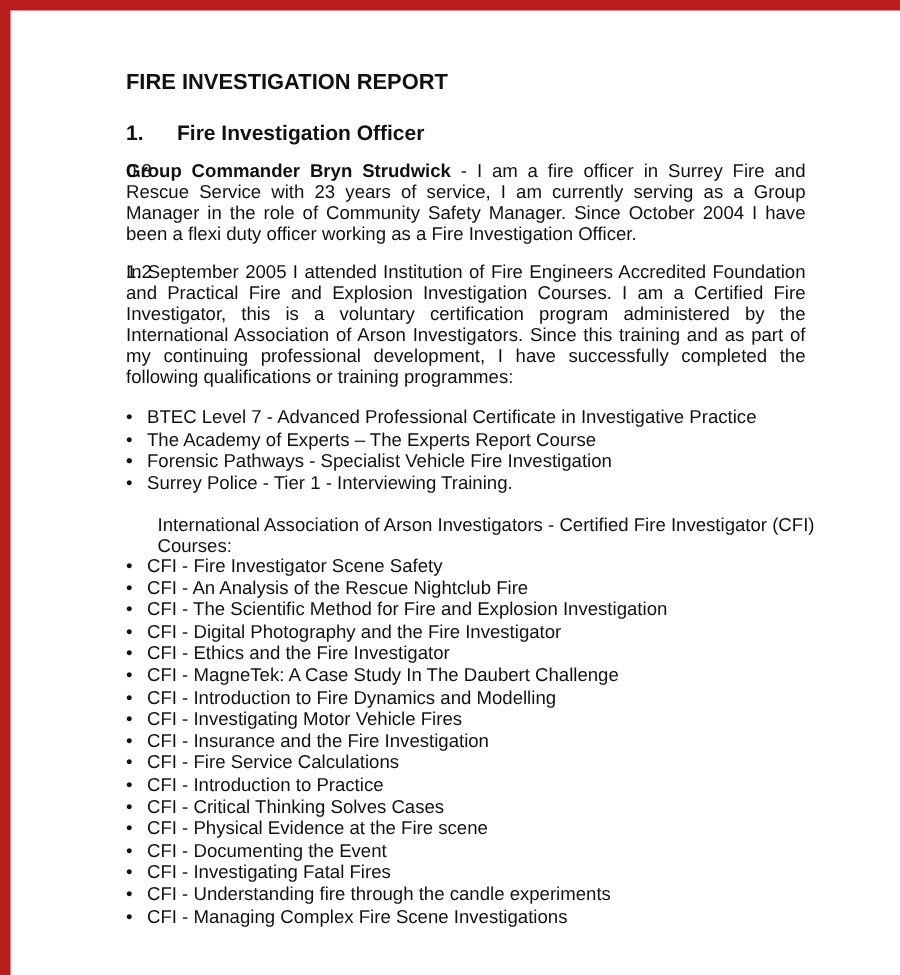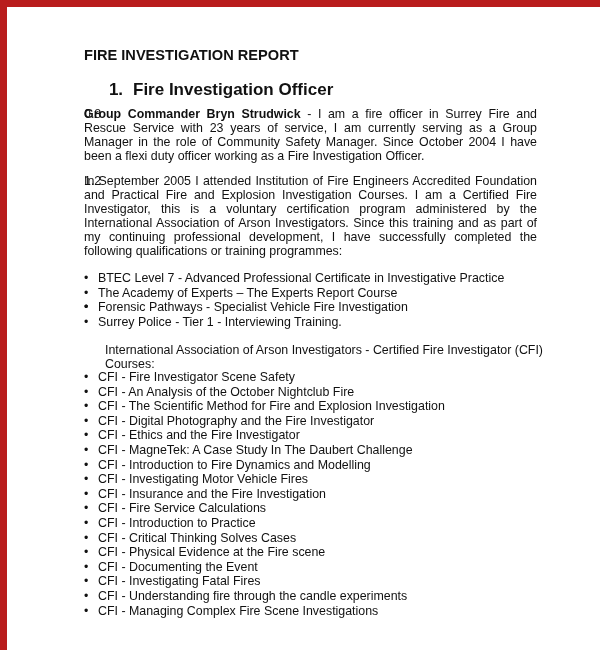--- a/index.html
+++ b/index.html
@@ -26,25 +26,24 @@
       position: absolute;
       left: 77px;
       top: 40px;
       font-size: 14.6px;
       font-weight: bold;
       margin: 0;
       letter-spacing: 0;
     }
     .section {
       position: absolute;
-      left: 92px;
+      left: 77px;
       top: 73px;
       font-weight: bold;
-      font-size: 17px;
-      text-align: center;
+      font-size: 14px;
     }
     .section .num {
       display: inline-block;
       width: 34px;
     }
     .para {
       position: absolute;
       left: 77px;
       width: 453px;
       line-height: 13.9px;
@@ -121,21 +120,21 @@
       <li><span class="dot">•</span><span>The Academy of Experts – The Experts Report Course</span></li>
       <li><span class="dot">•</span></li>
       <li><span class="dot">•</span><span>Forensic Pathways - Specialist Vehicle Fire Investigation</span></li>
       <li><span class="dot">•</span><span>Surrey Police - Tier 1 - Interviewing Training.</span></li>
     </ul>
 
   <div id="iaai">International Association of Arson Investigators - Certified Fire Investigator (CFI) Courses:</div>
 
   <ul class="bullets" id="list2">
       <li><span class="dot">•</span><span>CFI - Fire Investigator Scene Safety</span></li>
-      <li><span class="dot">•</span><span>CFI - An Analysis of the October Nightclub Fire</span></li>
+      <li><span class="dot">•</span><span>CFI - An Analysis of the Rescue Nightclub Fire</span></li>
       <li><span class="dot">•</span><span>CFI - The Scientific Method for Fire and Explosion Investigation</span></li>
       <li><span class="dot">•</span><span>CFI - Digital Photography and the Fire Investigator</span></li>
       <li><span class="dot">•</span><span>CFI - Ethics and the Fire Investigator</span></li>
       <li><span class="dot">•</span><span>CFI - MagneTek: A Case Study In The Daubert Challenge</span></li>
       <li><span class="dot">•</span><span>CFI - Introduction to Fire Dynamics and Modelling</span></li>
       <li><span class="dot">•</span><span>CFI - Investigating Motor Vehicle Fires</span></li>
       <li><span class="dot">•</span><span>CFI - Insurance and the Fire Investigation</span></li>
       <li><span class="dot">•</span><span>CFI - Fire Service Calculations</span></li>
       <li><span class="dot">•</span><span>CFI - Introduction to Practice</span></li>
       <li><span class="dot">•</span><span>CFI - Critical Thinking Solves Cases</span></li>

